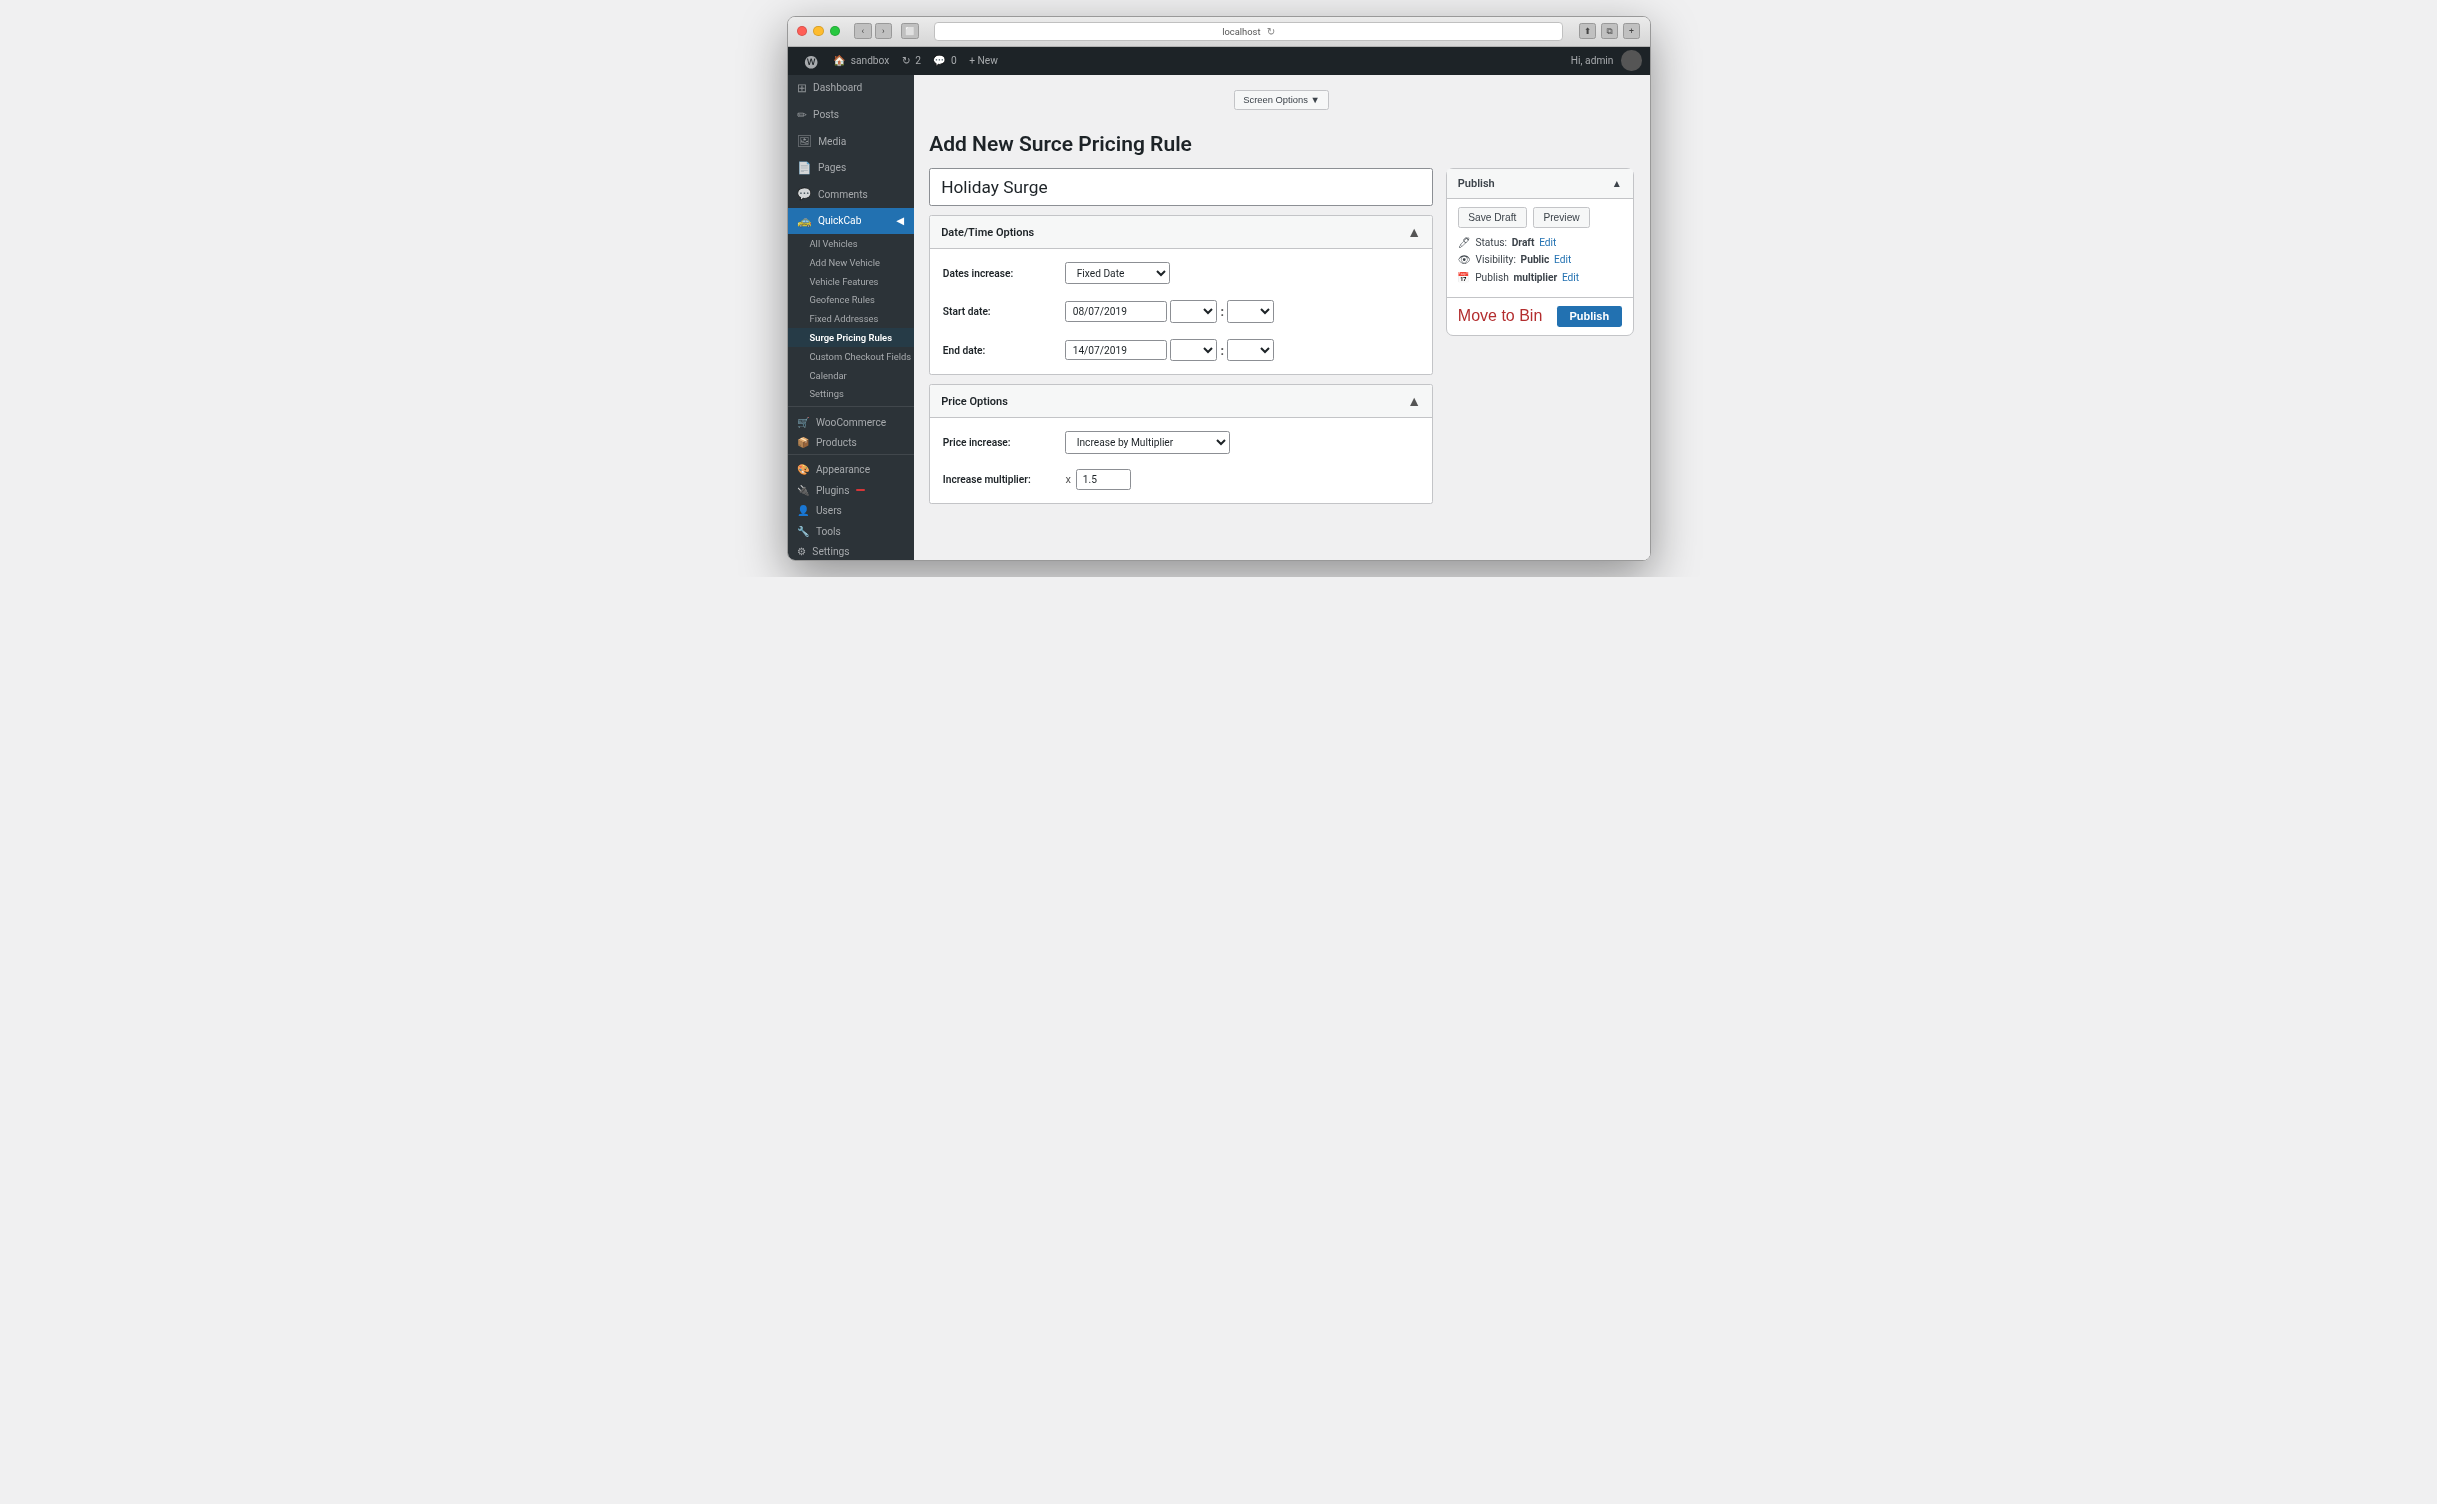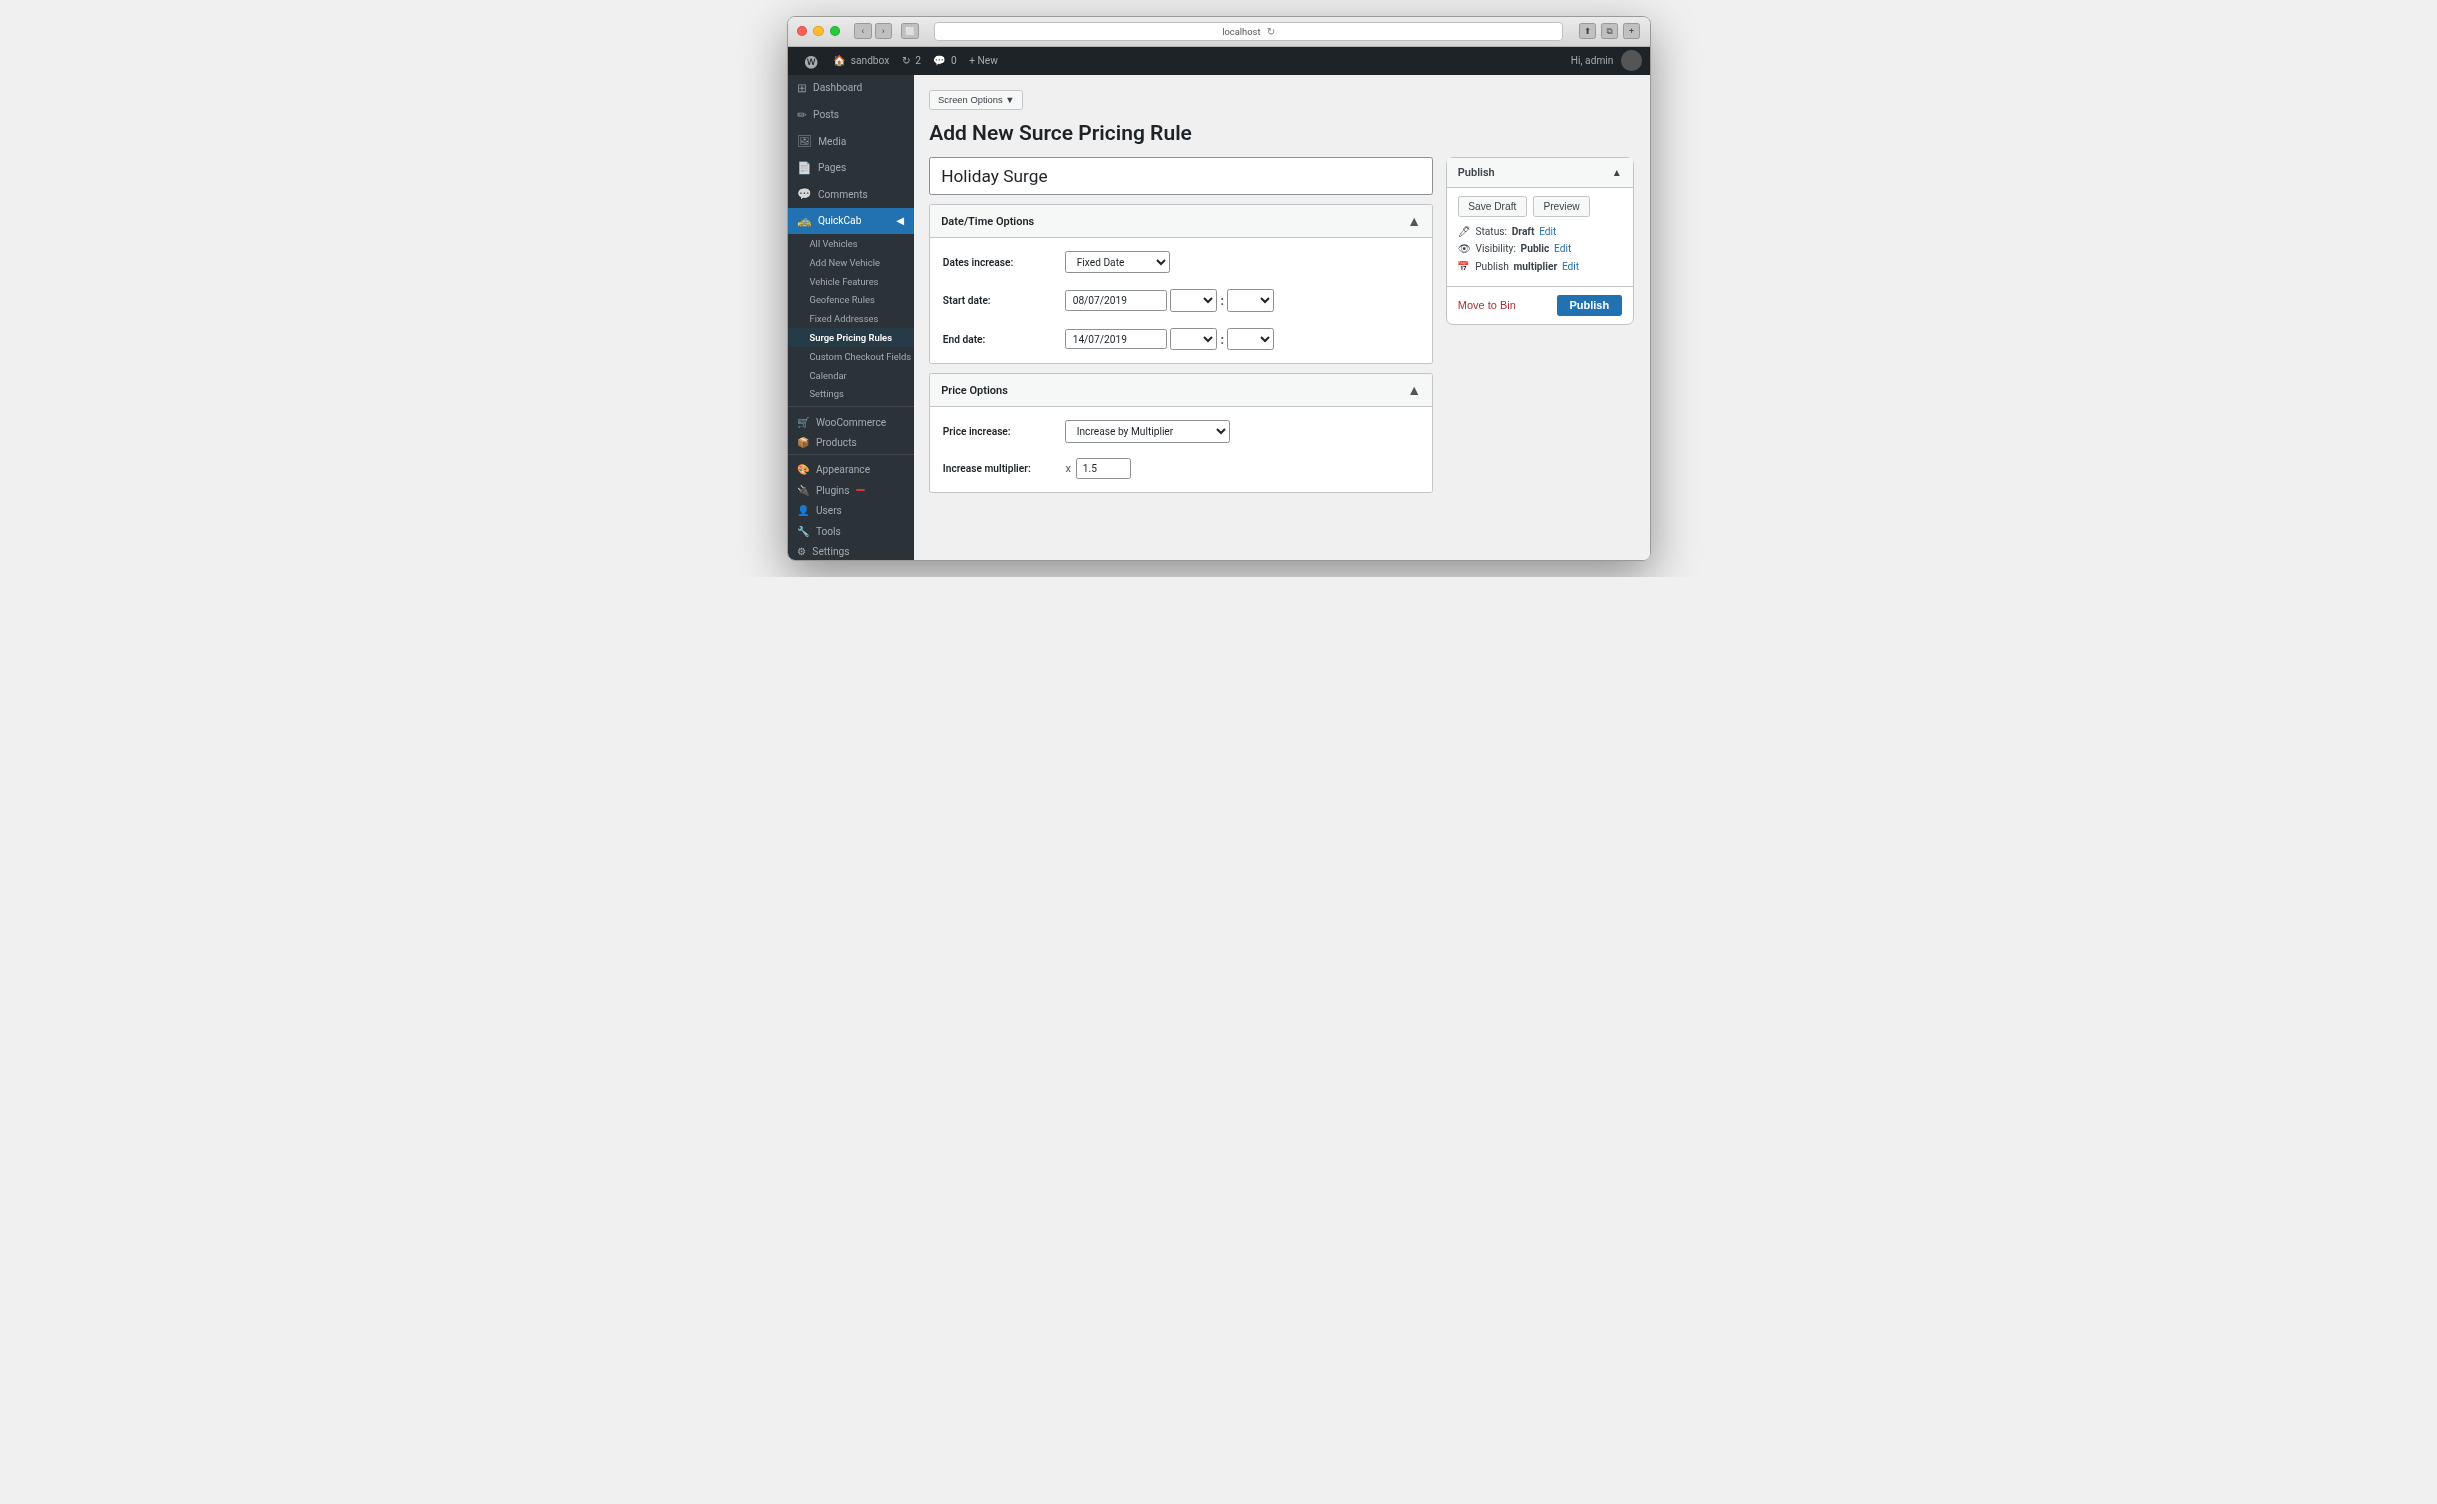--- a/index.html
+++ b/index.html
@@ -106,21 +106,21 @@
     }
 
     
     .wp-main {
       flex: 1;
       padding: 15.7px 15.7px 15.7px 15.7px;
       background: #f0f0f1;
       overflow-y: auto;
     }
     .screen-options-bar {
-      display: flex; justify-content: flex-start; margin-bottom: 11px;
+      display: flex; justify-content: center; margin-bottom: 22px;
     }
     .screen-options-btn {
       background: #f6f7f7;
       border: 0.8px solid #c3c4c7;
       border-radius: 2.4px;
       padding: 3.1px 7.9px;
       font-size: 9.4px;
       color: #3c434a;
       cursor: pointer;
       display: flex; align-items: center; gap: 3.1px;
@@ -227,21 +227,21 @@
       cursor: pointer;
       color: #3c434a;
     }
     .publish-meta { font-size: 10.2px; color: #3c434a; margin-bottom: 6.3px; display: flex; align-items: center; gap: 4.7px; }
     .publish-meta a { color: #2271b1; text-decoration: none; }
     .publish-footer {
       display: flex; align-items: center; justify-content: space-between;
       padding: 7.9px 11px;
       border-top: 0.8px solid #c3c4c7;
     }
-    .btn-move-to-bin { color: #b32d2e; background: none; border: none; cursor: pointer; font-size: 11px; text-decoration: none; }
+    .btn-move-to-bin { color: #b32d2e; background: none; border: none; cursor: pointer; font-size: 16px; text-decoration: none; }
     .btn-publish {
       background: #2271b1;
       color: white;
       border: none;
       border-radius: 2.4px;
       padding: 4.7px 12.6px;
       font-size: 11px;
       font-weight: 600;
       cursor: pointer;
     }

